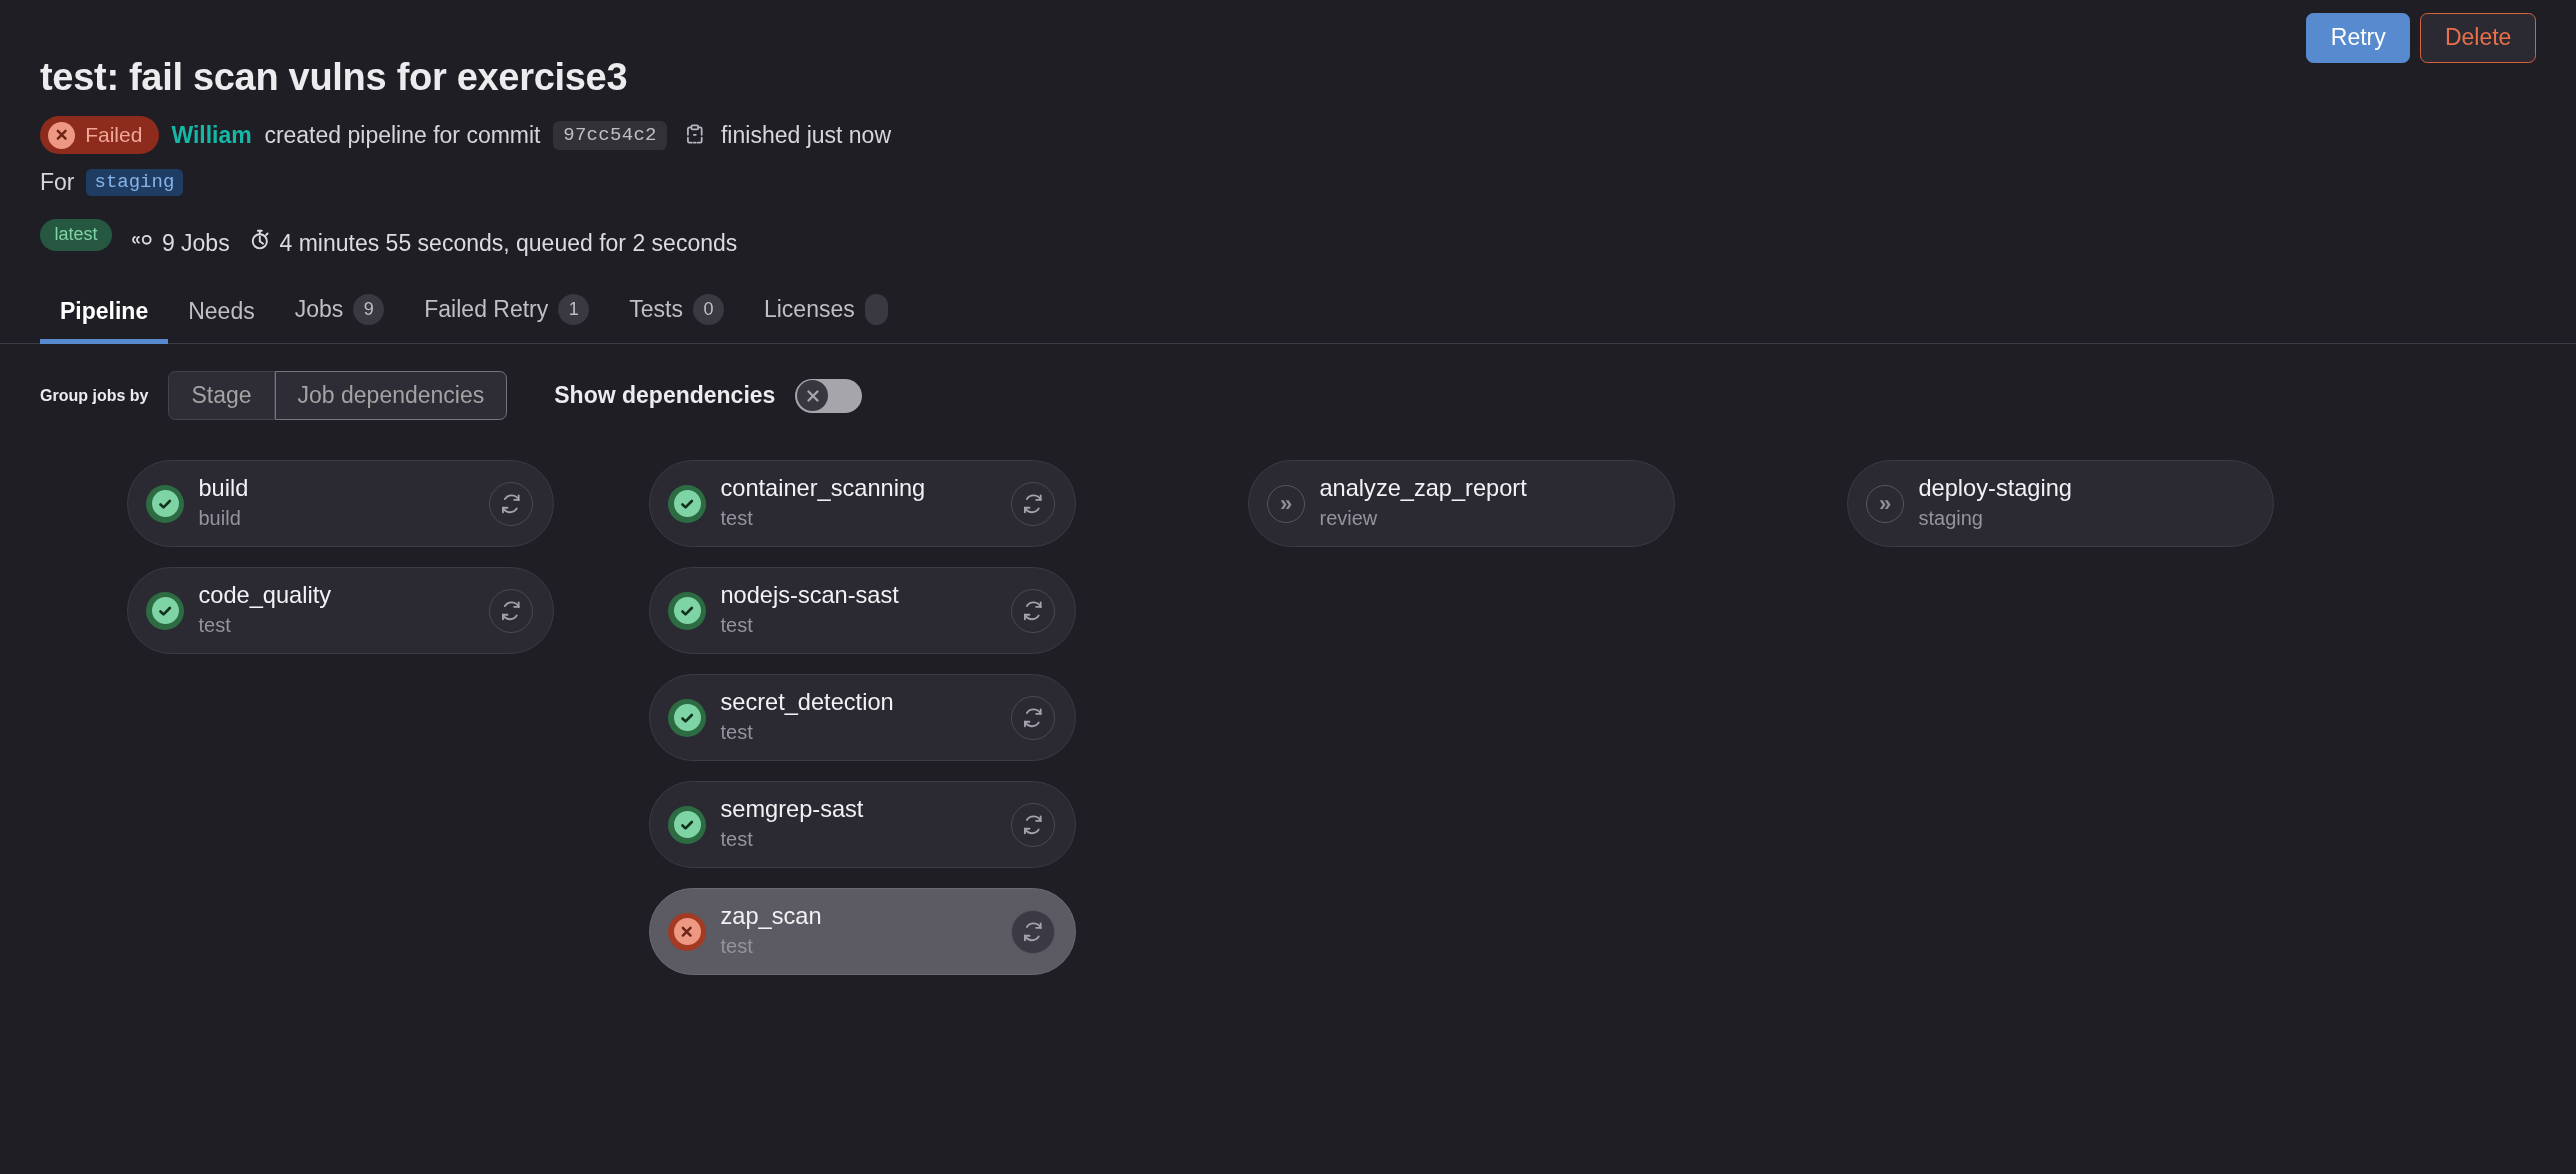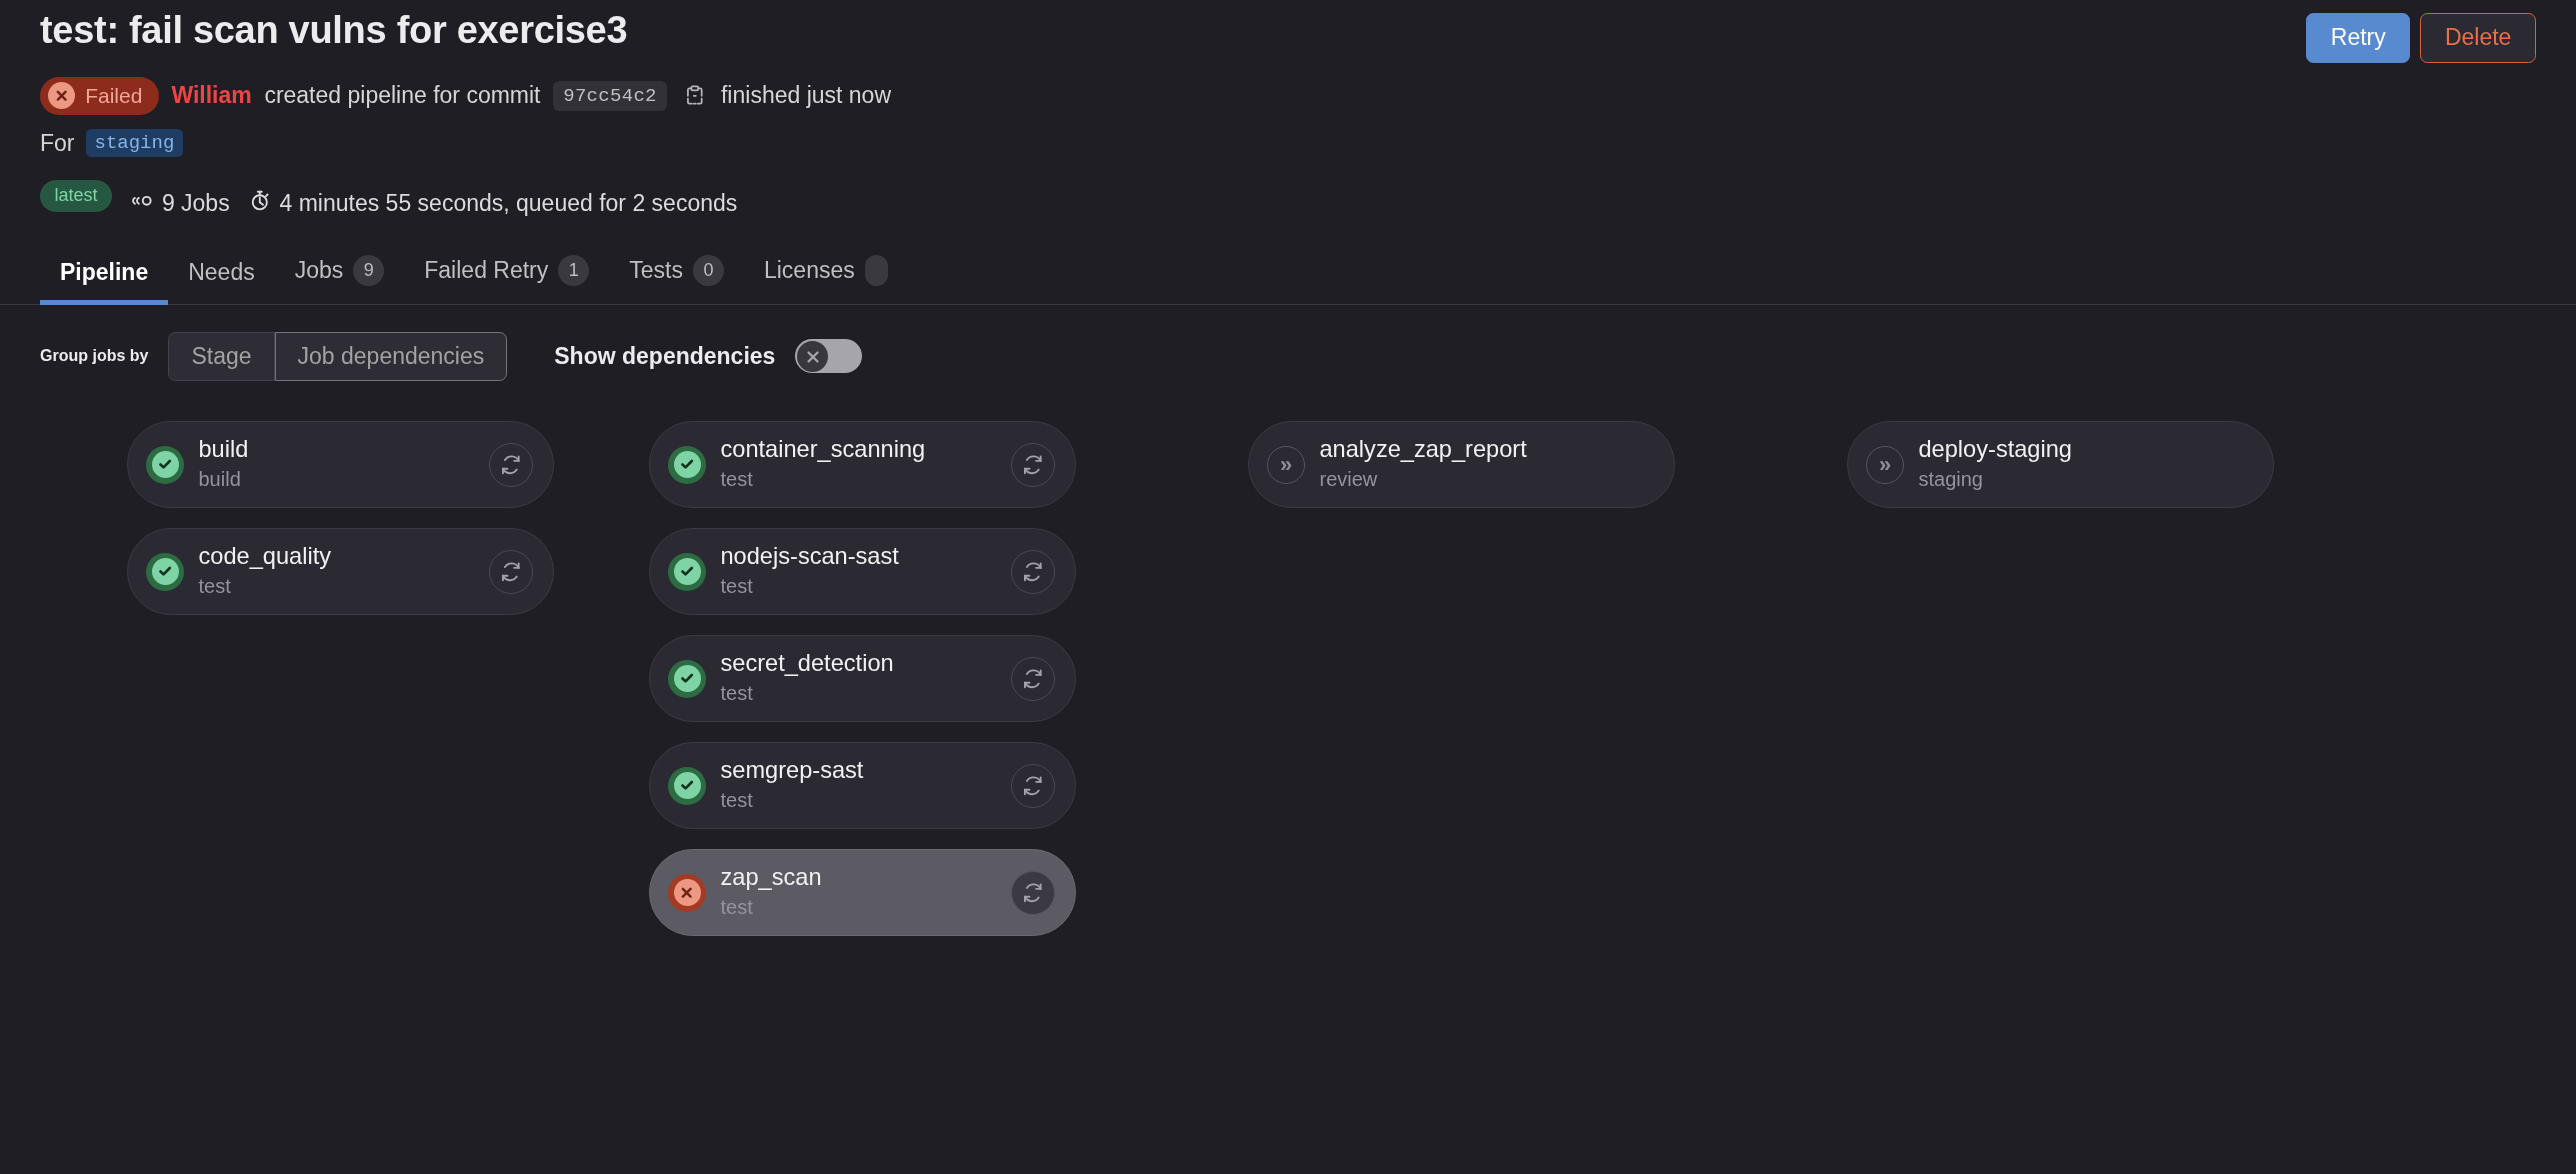--- a/index.html
+++ b/index.html
@@ -31,20 +31,21 @@
     justify-content: space-between;
     padding-top: 7.3px;
   }
 
   .pipeline-title {
     font-size: 38px;
     font-weight: bold;
     letter-spacing: -0.3px;
     color: #ececef;
     line-height: 1.25;
+    margin-top: 47px;
   }
 
   .header-actions {
     display: flex;
     gap: 10px;
     align-items: center;
     padding-top: 5.4px;
   }
 
   .btn {
@@ -92,21 +93,21 @@
   .status-icon-failed {
     width: 27px; height: 27px;
     border-radius: 50%;
     background: #ec9883;
     display: inline-flex;
     align-items: center;
     justify-content: center;
     flex: 0 0 auto;
   }
 
-  .meta-author { font-weight: bold; color: #ef4444; }
+  .meta-author { font-weight: bold; color: #14b8a6; }
   .meta-plain  { color: #d6d6d9; }
 
   .sha {
     font-family: "Liberation Mono", monospace;
     background: #333138;
     color: #bfbfc4;
     border-radius: 6.4px;
     padding: 3.6px 10px;
     font-size: 19px;
     letter-spacing: 0.3px;

